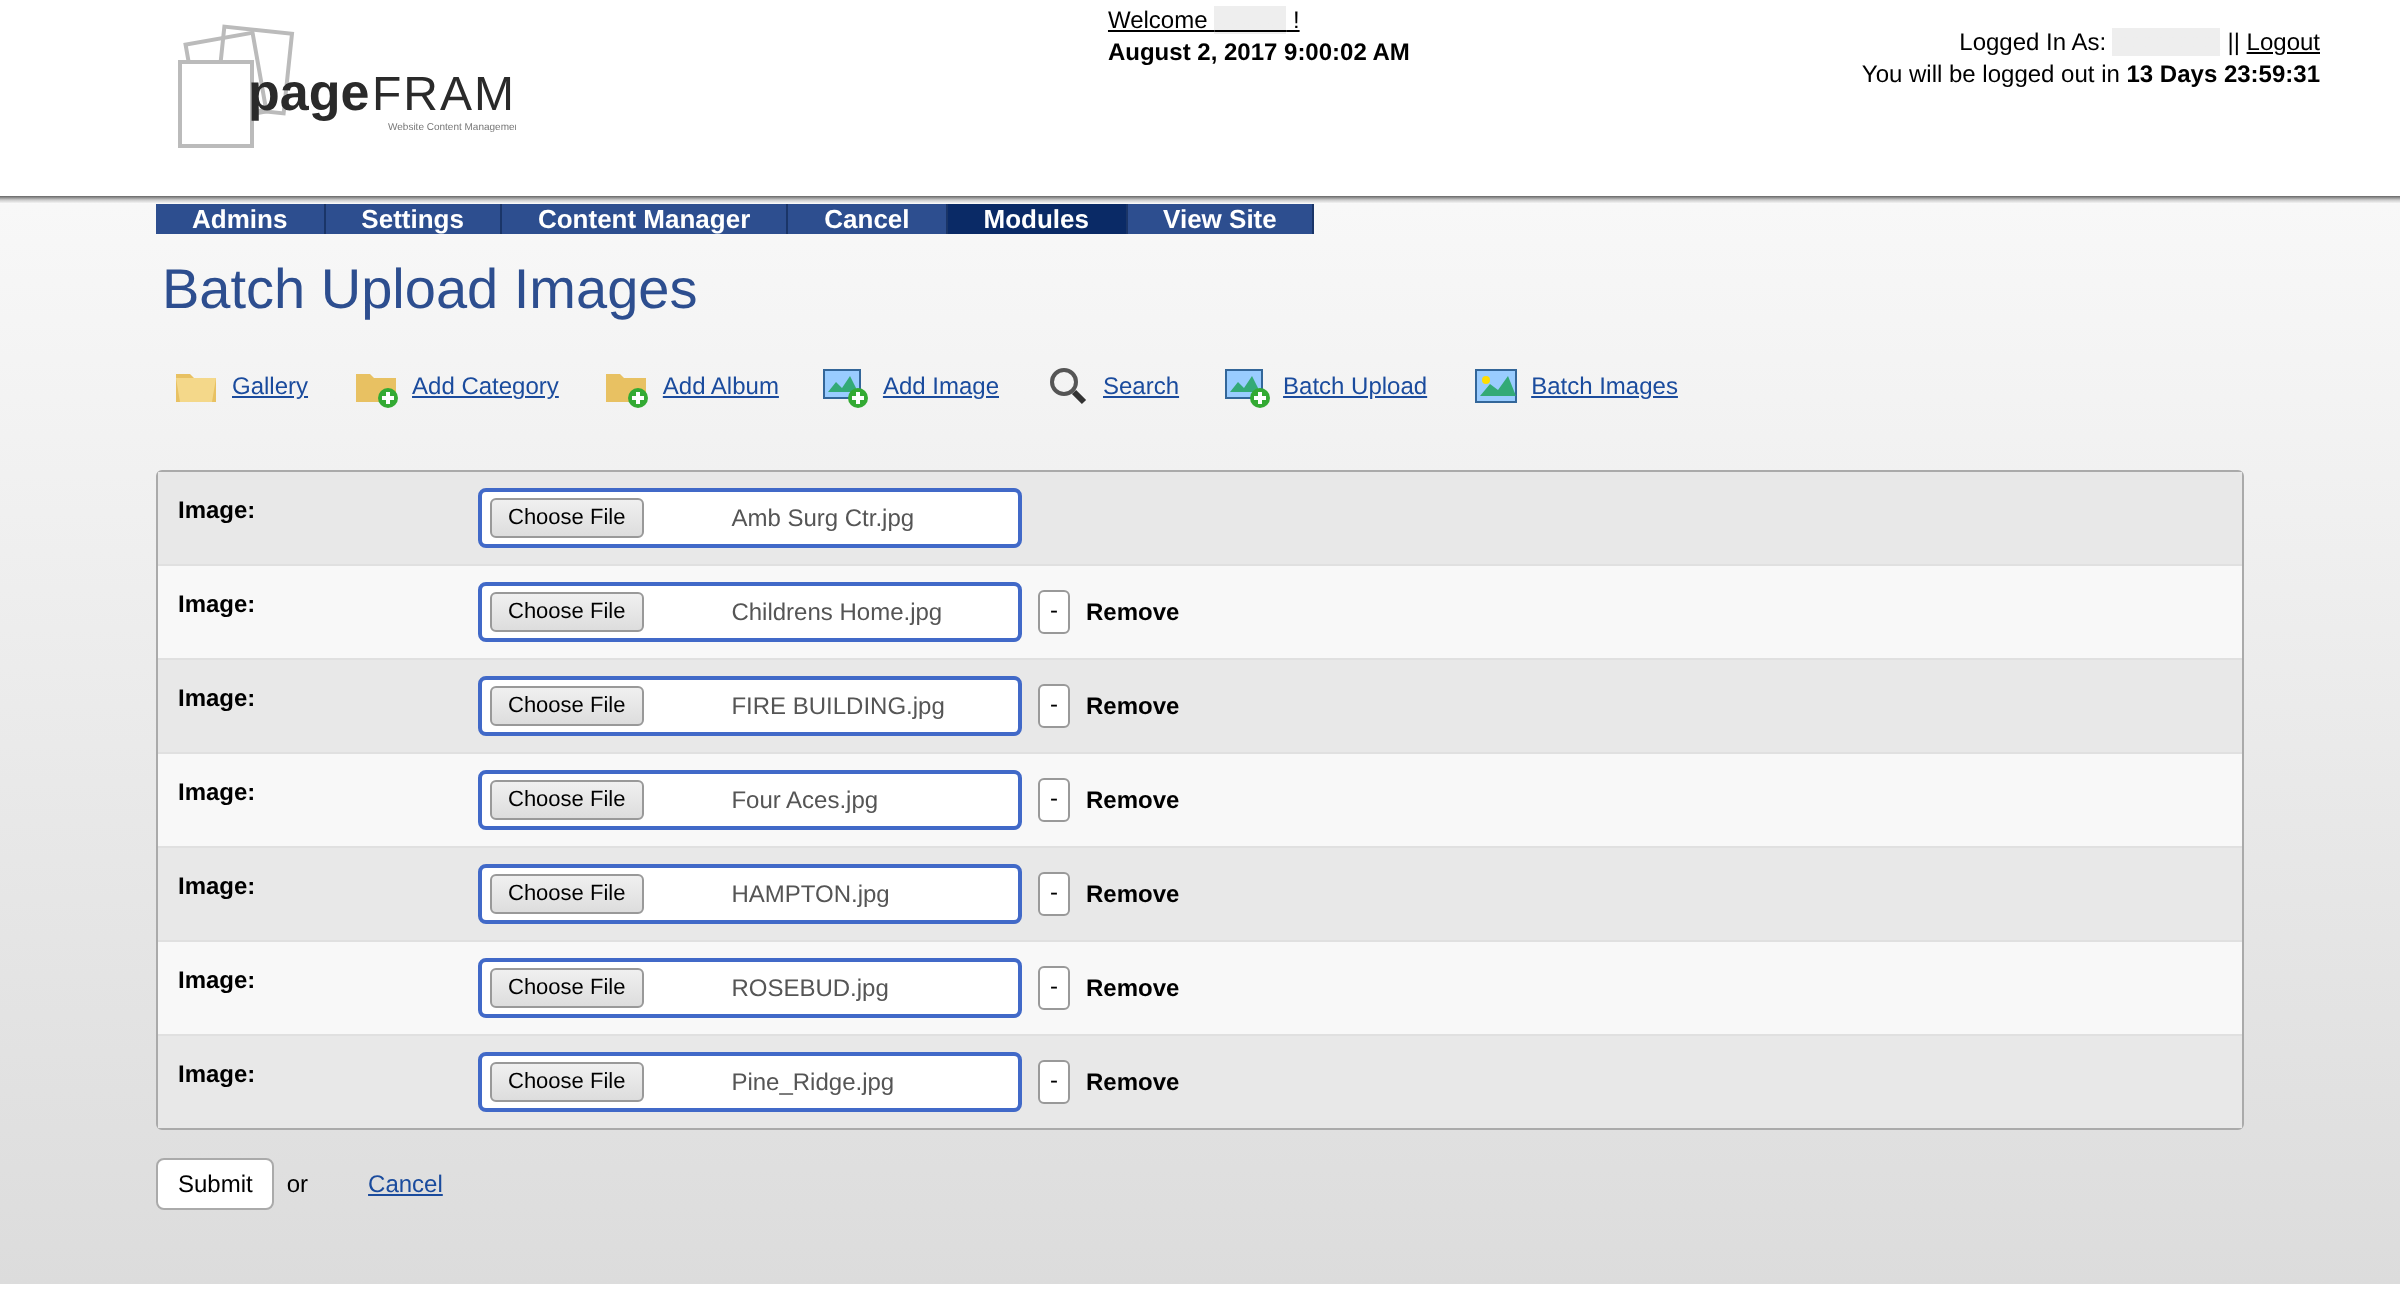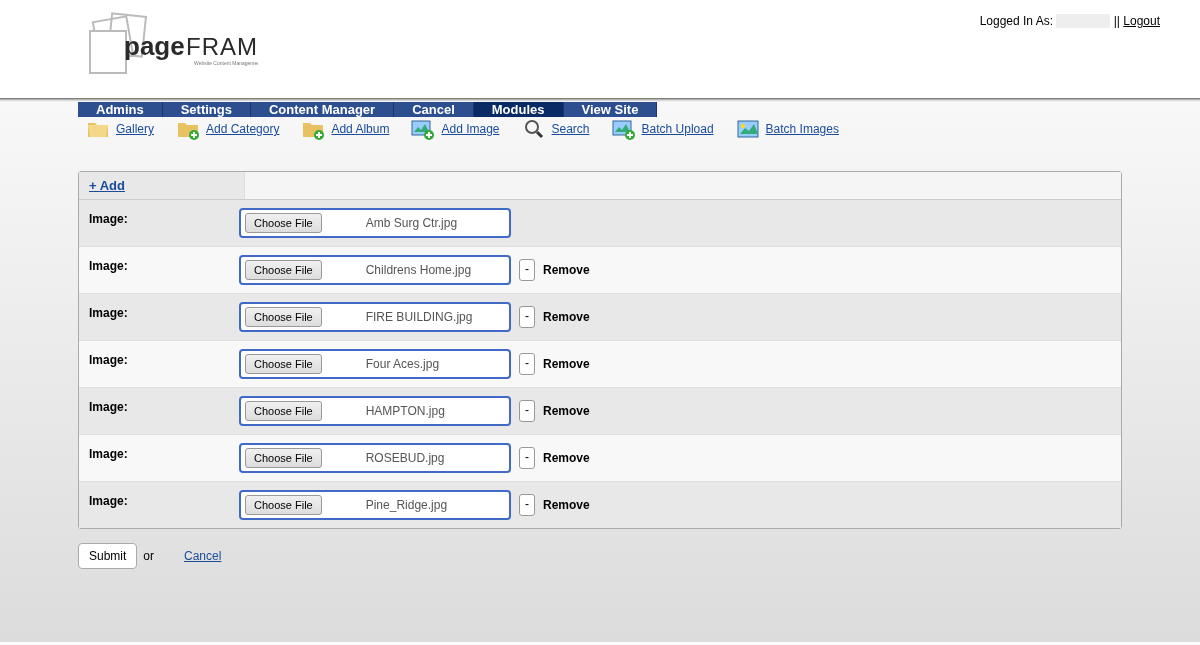--- a/index.html
+++ b/index.html
@@ -63,39 +63,47 @@
       <g transform="translate(10,2)">
         <rect x="8" y="12" width="34" height="40" fill="none" stroke="#bbb" stroke-width="2" transform="rotate(-10 25 32)"></rect>
         <rect x="22" y="8" width="34" height="40" fill="none" stroke="#bbb" stroke-width="2" transform="rotate(6 39 28)"></rect>
         <rect x="2" y="24" width="36" height="42" fill="#fff" stroke="#bbb" stroke-width="2"></rect>
       </g>
       <text x="46" y="50" font-family="Arial" font-size="26" font-weight="bold" fill="#2a2a2a">page</text>
       <text x="108" y="50" font-family="Arial" font-size="24" font-weight="300" fill="#2a2a2a" letter-spacing="1">FRAMER</text>
       <text x="116" y="60" font-family="Arial" font-size="5" fill="#777">Website Content Management</text>
     </svg>
   </div>
+  <div class="welcome-area">
+    <div class="welcome-line"><span>Welcome </span><span style="background:#eee; color:#eee;">xxxxxx</span><span> !</span></div>
+    <div class="dt-line">August 2, 2017 9:00:02 AM</div>
+  </div>
   <div class="login-area">
     <div>
       <span>Logged In As: </span><span class="user" style="background:#eee;color:#eee;">xxxxxxxxx</span><span> || </span><span class="logout">Logout</span>
+    </div>
+    <div class="row2">
+      <span>You will be logged out in </span><b>13 Days 23:59:31</b>
     </div>
   </div>
 </div>
 
 <div class="nav-border"></div>
 
 <div class="main-wrap">
   <div class="nav" id="nav-container">
       <div class="nav-item">Admins</div>
       <div class="nav-item">Settings</div>
       <div class="nav-item">Content Manager</div>
       <div class="nav-item">Cancel</div>
       <div class="nav-item active">Modules</div>
       <div class="nav-item">View Site</div>
     </div>
 
+  <h1 class="page-title">Batch Upload Images</h1>
 
   <div class="toolbar">
     <div class="tb-item">
       <span class="tb-icon">
           <svg width="24" height="24" viewBox="0 0 24 24">
             <path fill="#e8c162" d="M2 6h7l2 2h11v12H2z"></path>
             <path fill="#f4d88a" d="M2 8h20l-2 12H4z"></path>
           </svg>
         </span>
       <a>Gallery</a>
@@ -157,24 +165,20 @@
             <rect x="2" y="4" width="20" height="16" fill="#9cf" stroke="#369"></rect>
             <circle cx="7" cy="9" r="2" fill="#fd0"></circle>
             <path fill="#3a7" d="M4 17l5-6 4 3 5-7 4 10z"></path>
           </svg>
         </span>
       <a>Batch Images</a>
     </div>
   </div>
 
   <div class="panel">
-    <div class="add-bar">
-      <div class="add-cell"><a>+ Add</a></div>
-      <div class="rest"></div>
-    </div>
     <div id="rows-container">
         <div class="row stripe">
           <div class="label-cell">Image:</div>
           <div class="input-cell">
             <div class="file-widget">
               <span class="choose-btn">Choose File</span>
               <span class="file-name">Amb Surg Ctr.jpg</span>
             </div>
           </div>
         </div>

